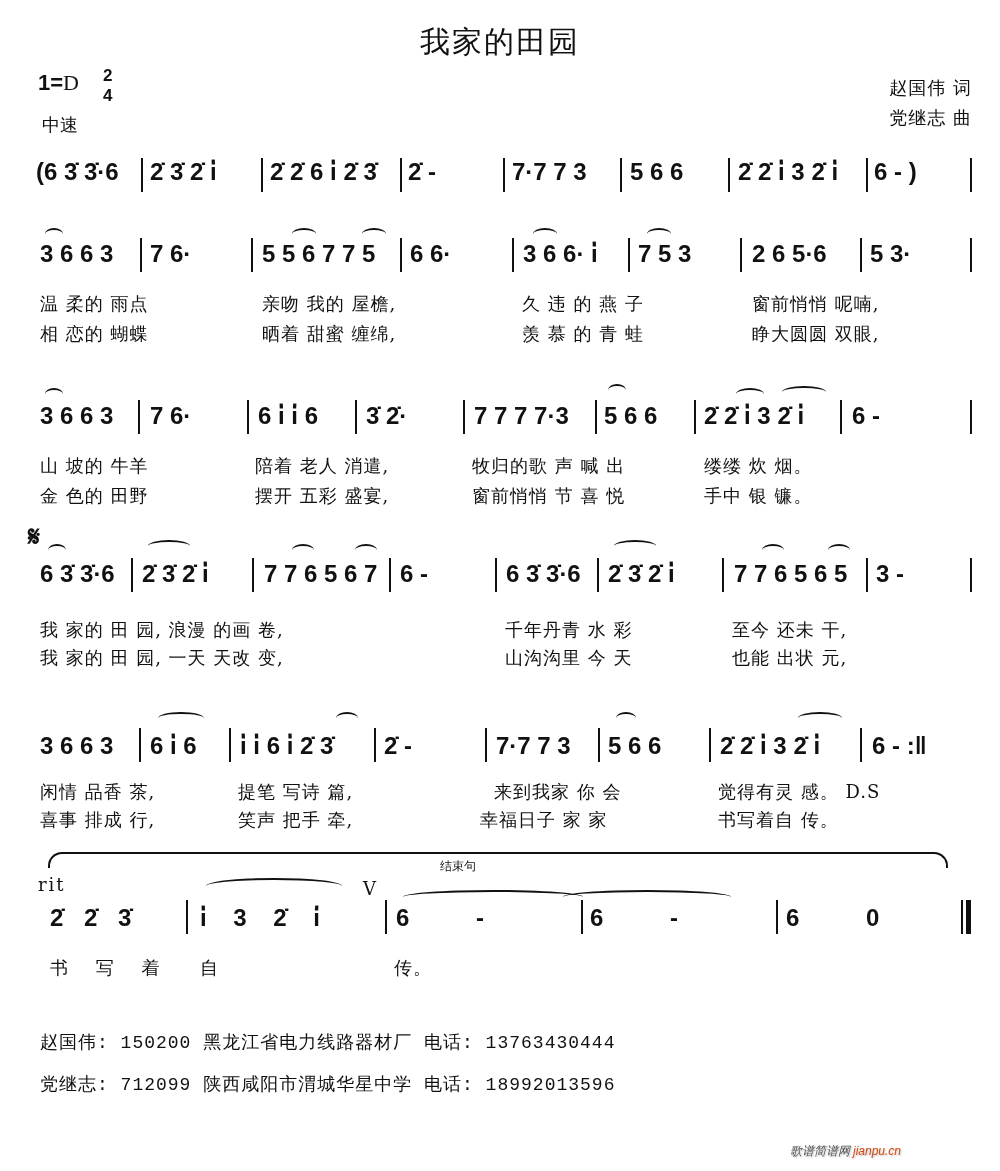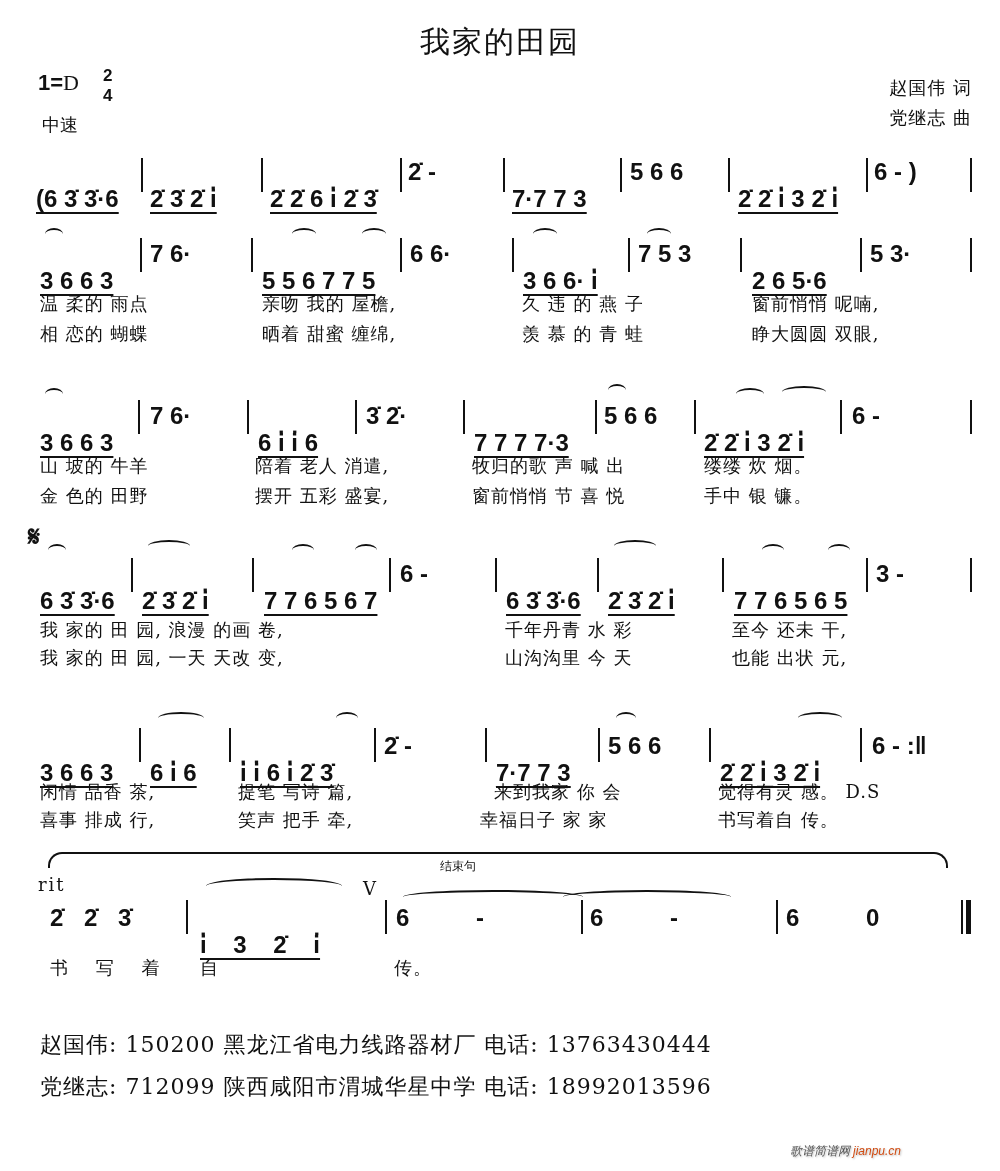--- a/index.html
+++ b/index.html
@@ -13,22 +13,22 @@
   .credit { position: absolute; right: 28px; font-size: 18px; letter-spacing: 1px; }
 
   .row { position: absolute; left: 0; width: 1000px; }
   .notes { position: absolute; font-family: "Liberation Sans", sans-serif; font-weight: bold; font-size: 24px; white-space: nowrap; }
   .bar { position: absolute; width: 2px; background: #111; height: 34px; }
   .bar.thick { width: 5px; }
   .lyr { position: absolute; font-size: 18px; white-space: nowrap; letter-spacing: 1px; }
   .slur { position: absolute; border-top: 2px solid #111; border-radius: 50% 50% 0 0; height: 10px; }
   .segno { position: absolute; font-size: 28px; font-weight: bold; }
   .small { position: absolute; font-size: 12px; }
-  .ul { text-decoration: underline; text-underline-offset: 5px; margin-top: 27px; }
-  .footer { position: absolute; left: 40px; font-size: 22px; letter-spacing: 1px; }
+  .ul { text-underline-offset: 5px; }
+  .footer { position: absolute; left: 40px; font-size: 18px; letter-spacing: 1px; font-family: Liberation Mono, monospace; }
   .wm { position: absolute; left: 790px; top: 1143px; font-size: 12px; color: #555; text-shadow: 1px 1px 2px #bbb; font-style: italic; }
   .wm .brand { color: #d04a10; font-family: "Liberation Sans", sans-serif; }
   .bracket { position: absolute; left: 48px; top: 852px; width: 896px; height: 14px; border-top: 2px solid #111; border-radius: 14px 14px 0 0; border-left: 2px solid #111; border-right: 2px solid #111; border-bottom: none; }
 </style>
 </head>
 <body>
 
 <div class="title serif">我家的田园</div>
 <div class="key"><span>1=</span><span class="d">D</span></div>
 <div class="ts">

